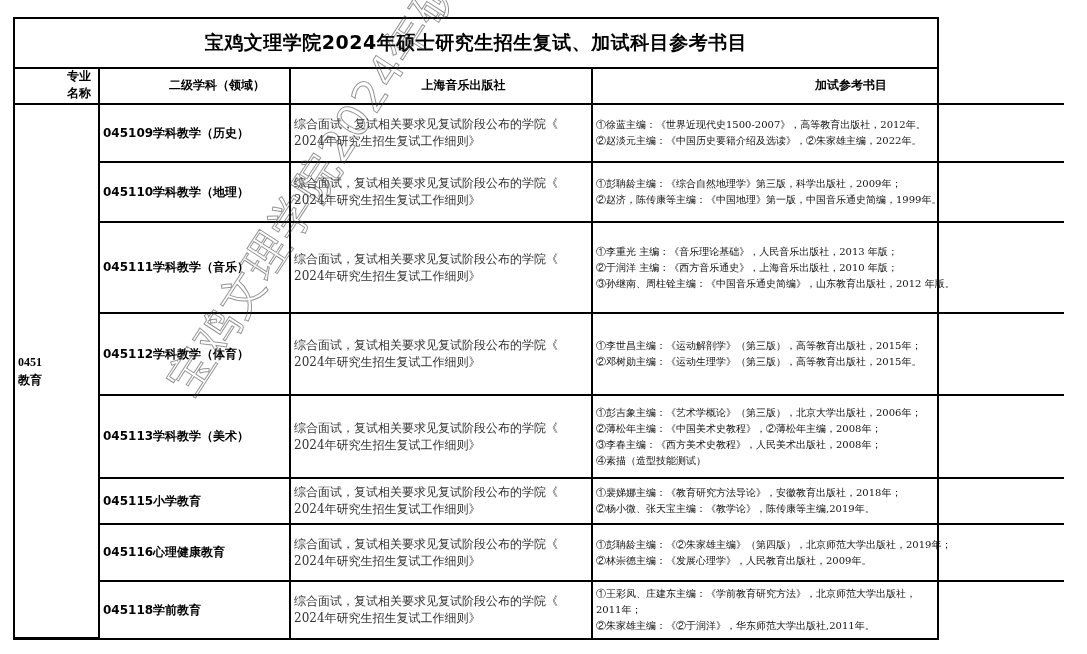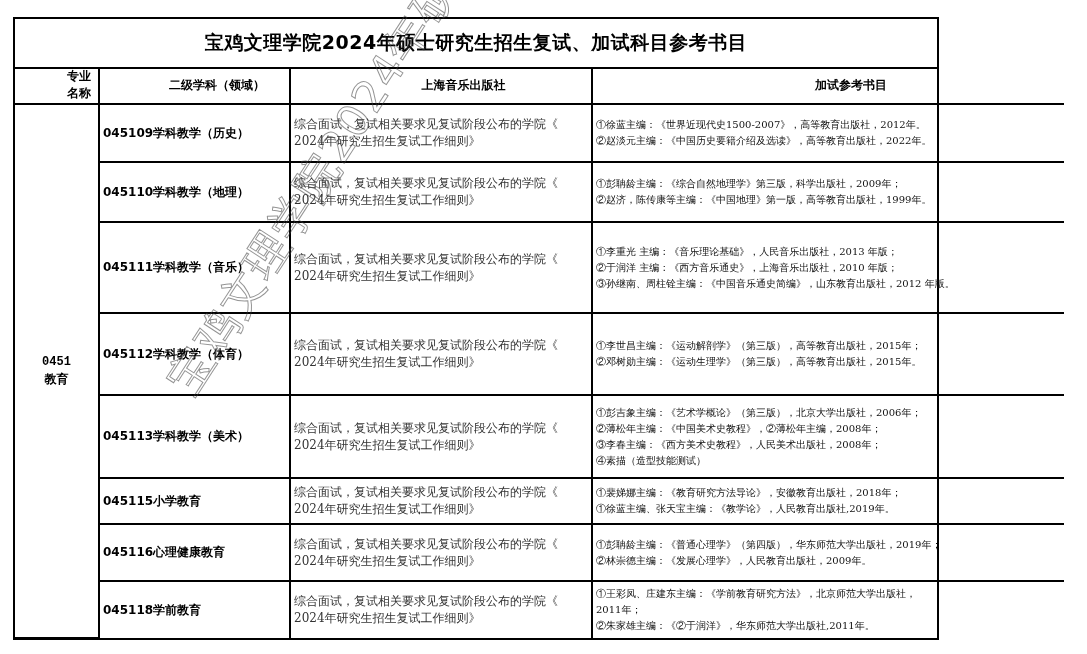--- a/index.html
+++ b/index.html
@@ -57,22 +57,21 @@
     table.grid tr:last-child td { border-bottom: none; }
 
     th.hdr {
       height: 36px;
       font-family: "DejaVu Sans", "Liberation Sans", sans-serif;
       font-size: 12px;
       font-weight: bold;
       text-align: center;
     }
     td.major {
-      text-align: center;
-      font-family: Liberation Mono, monospace;
+      font-family: Liberation Serif, serif;
       font-weight: bold;
       font-size: 12px;
       line-height: 18px;
     }
     td.sub {
       font-family: "DejaVu Sans", "Liberation Sans", sans-serif;
       font-weight: bold;
       font-size: 12px;
       padding-left: 3px;
     }
@@ -134,33 +133,33 @@
         <span class="line">0451</span>
         <span class="line">教育</span>
       </td>
       <td class="sub">045109学科教学（历史）</td>
       <td class="retest">
         <span class="line">综合面试，复试相关要求见复试阶段公布的学院《</span>
         <span class="line">2024年研究生招生复试工作细则》</span>
       </td>
       <td class="extra">
         <span class="line">①徐蓝主编：《世界近现代史1500-2007》，高等教育出版社，2012年。</span>
-        <span class="line">②赵淡元主编：《中国历史要籍介绍及选读》，高等教育出版社，2022年。</span>
+        <span class="line">②赵淡元主编：《中国历史要籍介绍及选读》，②朱家雄主编，2022年。</span>
       </td>
     </tr>
 
     <tr style="height:60px">
       <td class="sub">045110学科教学（地理）</td>
       <td class="retest">
         <span class="line">综合面试，复试相关要求见复试阶段公布的学院《</span>
         <span class="line">2024年研究生招生复试工作细则》</span>
       </td>
       <td class="extra">
         <span class="line">①彭聃龄主编：《综合自然地理学》第三版，科学出版社，2009年；</span>
-        <span class="line">②赵济，陈传康等主编：《中国地理》第一版，高等教育出版社，1999年。</span>
+        <span class="line">②赵济，陈传康等主编：《中国地理》第一版，中国音乐通史简编，1999年。</span>
       </td>
     </tr>
 
     <tr style="height:91px">
       <td class="sub">045111学科教学（音乐）</td>
       <td class="retest">
         <span class="line">综合面试，复试相关要求见复试阶段公布的学院《</span>
         <span class="line">2024年研究生招生复试工作细则》</span>
       </td>
       <td class="extra">
@@ -197,32 +196,32 @@
     </tr>
 
     <tr style="height:46px">
       <td class="sub">045115小学教育</td>
       <td class="retest">
         <span class="line">综合面试，复试相关要求见复试阶段公布的学院《</span>
         <span class="line">2024年研究生招生复试工作细则》</span>
       </td>
       <td class="extra">
         <span class="line">①裴娣娜主编：《教育研究方法导论》，安徽教育出版社，2018年；</span>
-        <span class="line">①徐蓝主编、张天宝主编：《教学论》，人民教育出版社,2019年。</span>
+        <span class="line">②杨小微、张天宝主编：《教学论》，陈传康等主编,2019年。</span>
       </td>
     </tr>
 
     <tr style="height:57px">
       <td class="sub">045116心理健康教育</td>
       <td class="retest">
         <span class="line">综合面试，复试相关要求见复试阶段公布的学院《</span>
         <span class="line">2024年研究生招生复试工作细则》</span>
       </td>
       <td class="extra">
-        <span class="line">①彭聃龄主编：《普通心理学》（第四版），华东师范大学出版社，2019年；</span>
+        <span class="line">①彭聃龄主编：《②朱家雄主编》（第四版），北京师范大学出版社，2019年；</span>
         <span class="line">②林崇德主编：《发展心理学》，人民教育出版社，2009年。</span>
       </td>
     </tr>
 
     <tr style="height:57px">
       <td class="sub">045118学前教育</td>
       <td class="retest">
         <span class="line">综合面试，复试相关要求见复试阶段公布的学院《</span>
         <span class="line">2024年研究生招生复试工作细则》</span>
       </td>

